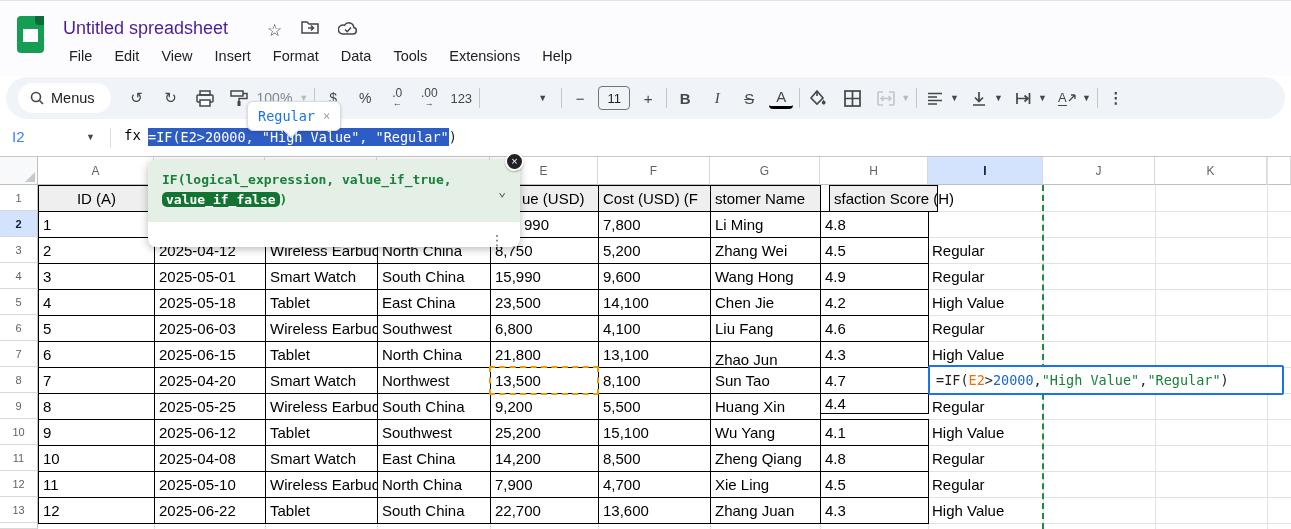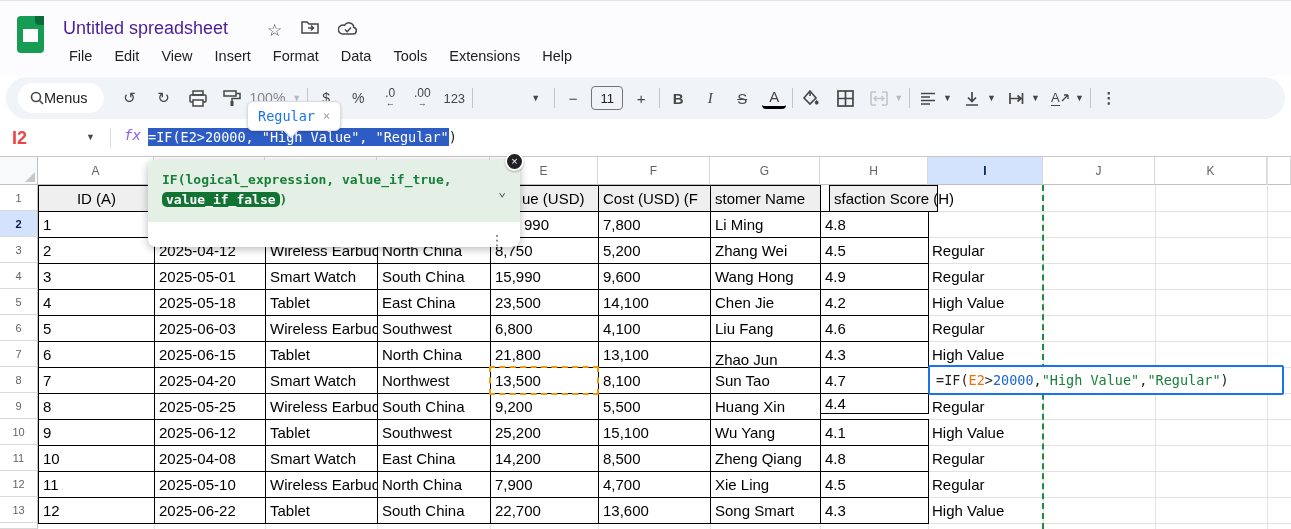--- a/index.html
+++ b/index.html
@@ -22,40 +22,40 @@
   #menubar { position:absolute; left:58px; top:44px; height:26px; display:flex; }
   #menubar span { font-size:14.5px; color:#202124; padding:3px 11px; border-radius:6px; cursor:default; }
 
   
   #toolbar { position:absolute; left:6px; top:77px; width:1279px; height:42px; background:#f0f4f9;
              border-radius:21px; display:flex; align-items:center; }
   .tb { color:#444746; font-size:15px; display:inline-flex; align-items:center; justify-content:center;
         min-width:24px; height:26px; border-radius:4px; }
   .tb svg { display:block; }
   .tdiv { width:1px; height:20px; background:#c4c7c5; margin:0 6px; }
-  #menus-pill { display:flex; align-items:center; gap:0; background:#fff; border-radius:16px;
+  #menus-pill { display:flex; align-items:center; gap:7px; background:#fff; border-radius:16px;
                 height:30px; padding:0 16px 0 12px; margin-left:12px; color:#202124; font-size:14.5px;
                 box-shadow:0 0 0 0 rgba(0,0,0,0); }
   .caret { font-size:9px; color:#444746; margin-left:3px; }
   .caret.dim { color:#9aa0a6; }
   #zoom-box { color:#80868b; font-size:14px; margin:0 4px 0 6px; }
   .dim { color:#b5bac0 !important; }
   #font-size-box { border:1px solid #747775; border-radius:4px; width:32px; height:24px;
                    display:flex; align-items:center; justify-content:center; font-size:13px; color:#202124; margin:0 6px;}
   .fmt { font-size:14px; color:#444746; }
   .stack { display:inline-flex; flex-direction:column; align-items:center; line-height:10px; font-size:12px; }
   .stack small { font-size:9px; }
 
   
   #formulabar { position:absolute; left:0; top:119px; width:1291px; height:38px; background:#fff;
                 border-bottom:1px solid #c7c7c7; }
-  #namebox { position:absolute; left:12px; top:9px; font-size:18px; color:#ef4444;font-weight:bold; }
+  #namebox { position:absolute; left:12px; top:9px; font-size:15px; color:#3b82f6; }
   #name-caret { position:absolute; left:86px; top:13px; font-size:9px; color:#444746; }
   #fb-div { position:absolute; left:110px; top:9px; width:1px; height:20px; background:#dadce0; }
-  #fx { position:absolute; left:124px; top:8px; font-size:14px; font-style:italic; color:#8b5cf6; }
+  #fx { position:absolute; left:124px; top:8px; font-size:14px; color:#000000; }
   #fb-formula { position:absolute; left:148px; top:7px; font-size:13.5px; line-height:22px; }
   #fb-sel { background:#2e5cc5; color:#fff; padding:1px 0; }
   #fb-tail { color:#202124; }
 
   
   #chip { position:absolute; left:247px; top:101px; height:30px; background:#fff; border:1px solid #dadce0;
           border-radius:6px; box-shadow:0 1px 3px rgba(0,0,0,.18); display:flex; align-items:center;
           padding:0 10px; z-index:40; }
   #chip .lbl { color:#1a73e8; font-size:13.5px; }
   #chip .x { color:#9aa0a6; font-size:12px; margin-left:8px; }
@@ -434,21 +434,21 @@
     <div class="cell tbl" style="left: 598px; top: 314px; width: 113px; height: 27px;">4,700</div>
     <div class="cell tbl" style="left: 710px; top: 314px; width: 111px; height: 27px;">Xie Ling</div>
     <div class="cell tbl" style="left: 820px; top: 314px; width: 109px; height: 27px;">4.5</div>
     <div class="cell plain" style="left: 928px; top: 314px; width: 115px; height: 26px;">Regular</div>
     <div class="cell tbl" style="left: 38px; top: 340px; width: 117px; height: 27px;">12</div>
     <div class="cell tbl" style="left: 154px; top: 340px; width: 112px; height: 27px;">2025-06-22</div>
     <div class="cell tbl" style="left: 265px; top: 340px; width: 113px; height: 27px;">Tablet</div>
     <div class="cell tbl" style="left: 377px; top: 340px; width: 114px; height: 27px;">South China</div>
     <div class="cell tbl" style="left: 490px; top: 340px; width: 109px; height: 27px;">22,700</div>
     <div class="cell tbl" style="left: 598px; top: 340px; width: 113px; height: 27px;">13,600</div>
-    <div class="cell tbl" style="left: 710px; top: 340px; width: 111px; height: 27px;">Song Smart</div>
+    <div class="cell tbl" style="left: 710px; top: 340px; width: 111px; height: 27px;">Zhang Juan</div>
     <div class="cell tbl" style="left: 820px; top: 340px; width: 109px; height: 27px;">4.3</div>
     <div class="cell plain" style="left: 928px; top: 340px; width: 115px; height: 26px;">High Value</div>
   </div>
 
 <div id="popup">
   <div class="green mono">
     <span>IF(logical_expression, value_if_true,</span><br>
     <span class="chipv">value_if_false</span><span>)</span>
     <span class="chev">⌄</span>
   </div>

